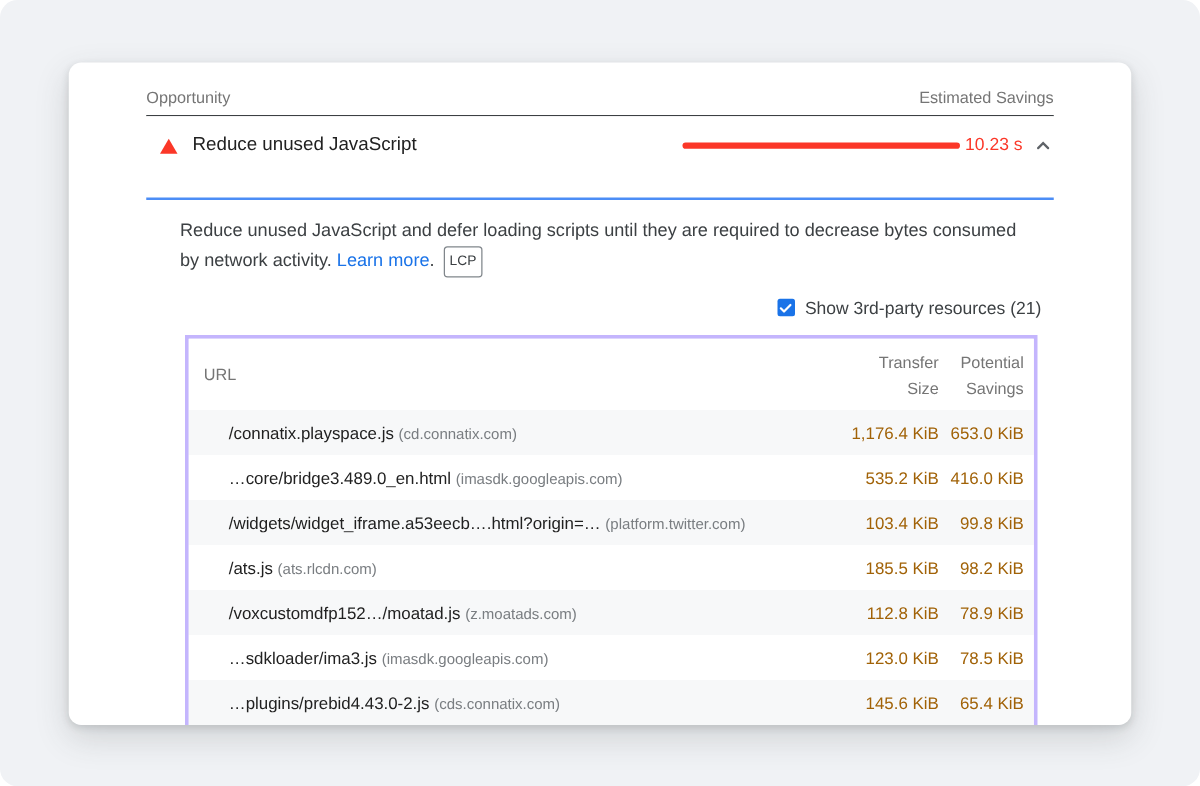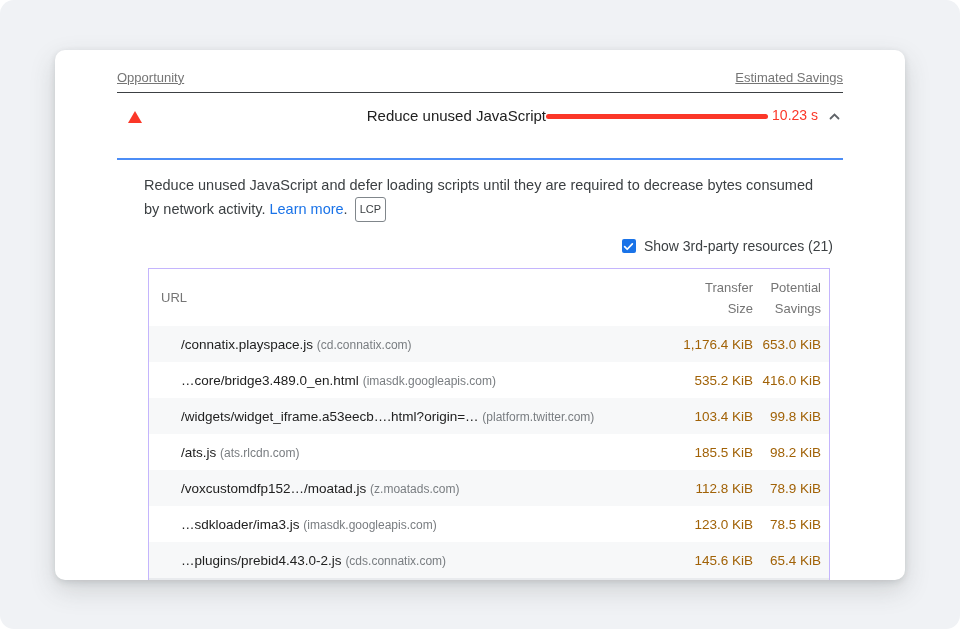--- a/index.html
+++ b/index.html
@@ -32,21 +32,21 @@
   }
   .content{padding:0 62px;}
 
   
   .cols-row{
     height:43px;
     display:flex;justify-content:space-between;align-items:center;
     padding-top:12px;
     border-bottom:1px solid #3c4043;
   }
-  .cols-row span{font-size:13px;color:#757575;text-decoration:underline;}
+  .cols-row span{font-size:13px;color:#757575;}
 
   
   .audit-row{
     height:67px;
     display:flex;align-items:flex-start;
     padding-top:12px;
     border-bottom:2px solid var(--blue-line);
     cursor:pointer;
     background:#fff;
   }
@@ -54,21 +54,20 @@
     width:0;height:0;
     border-left:7px solid transparent;
     border-right:7px solid transparent;
     border-bottom:12px solid var(--red);
     margin:6px 12px 0 11px;
     flex:0 0 auto;
   }
   .audit-title{
     font-size:15px;color:#212121;line-height:22px;
     flex:1 1 auto;
-    text-align:right;
   }
   .sparkline{
     flex:0 0 auto;
     width:222px;height:5px;
     margin-top:9px;
     border-radius:3px;
     background:var(--red);
   }
   .savings{
     flex:0 0 auto;
@@ -117,21 +116,21 @@
   .filter-label{
     margin-left:8px;
     font-size:14px;color:#3c4043;
     cursor:pointer;
   }
 
   
   .rtable{
     margin:12px 13px 0 31px;
     width:682px;
-    border:1px solid #c4b5fd;
+    border:3px solid #c4b5fd;
     font-size:13.5px;
   }
   .thead{
     display:flex;align-items:center;
     height:57px;
     background:#fff;
   }
   .th{color:#757575;font-size:13px;}
   .tr{
     display:flex;align-items:center;

